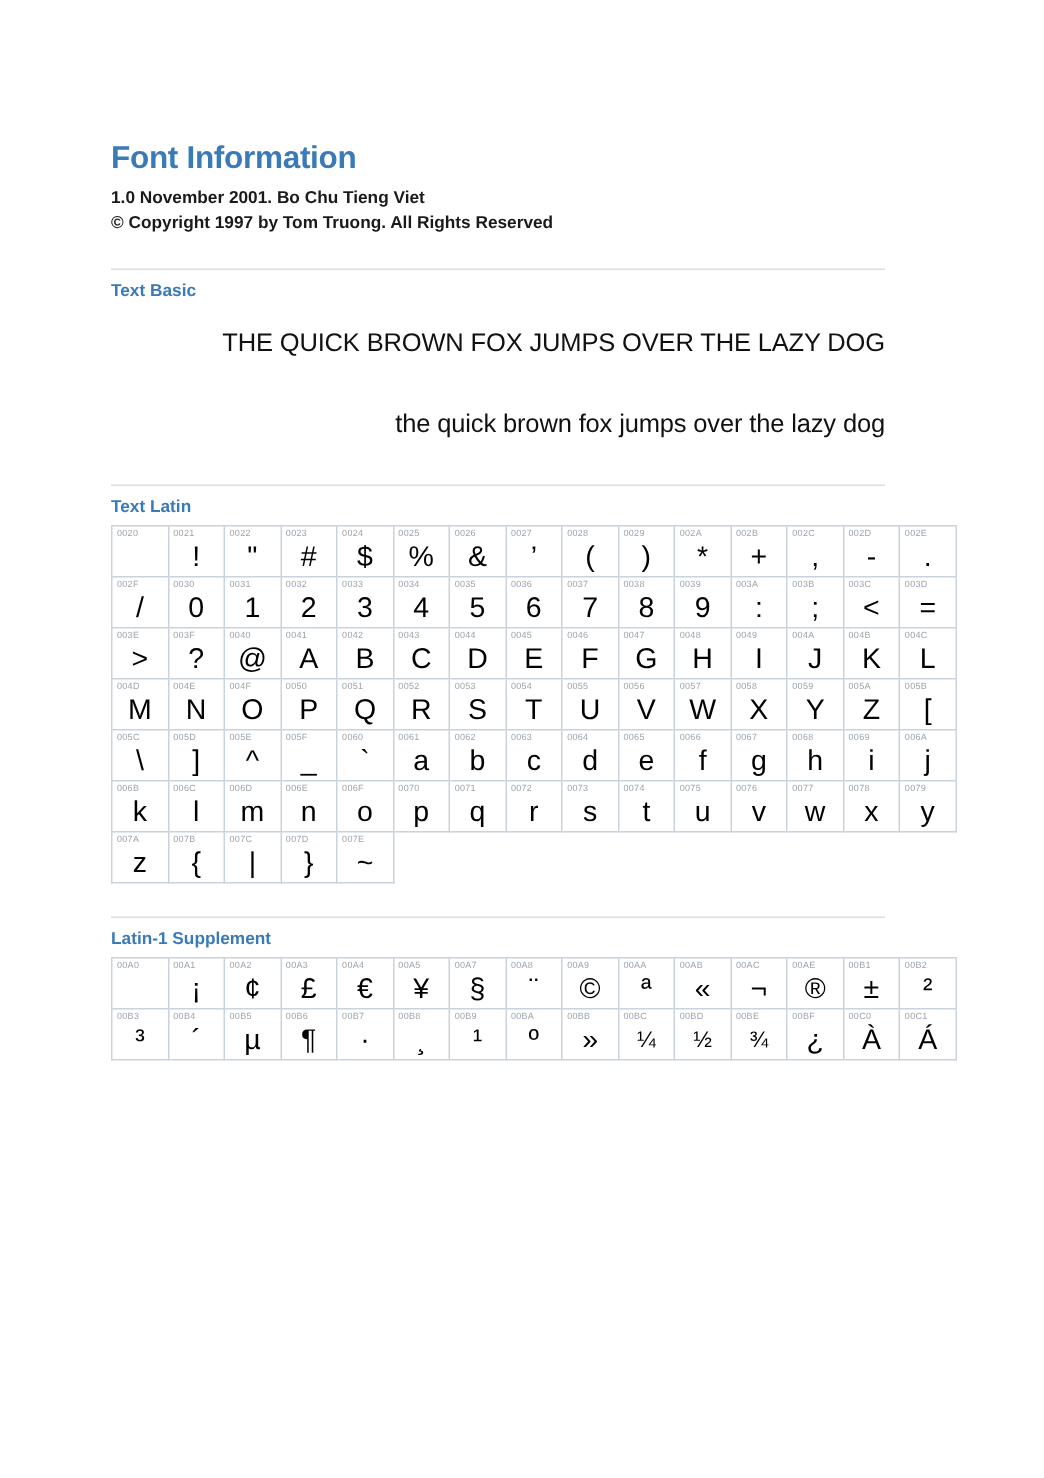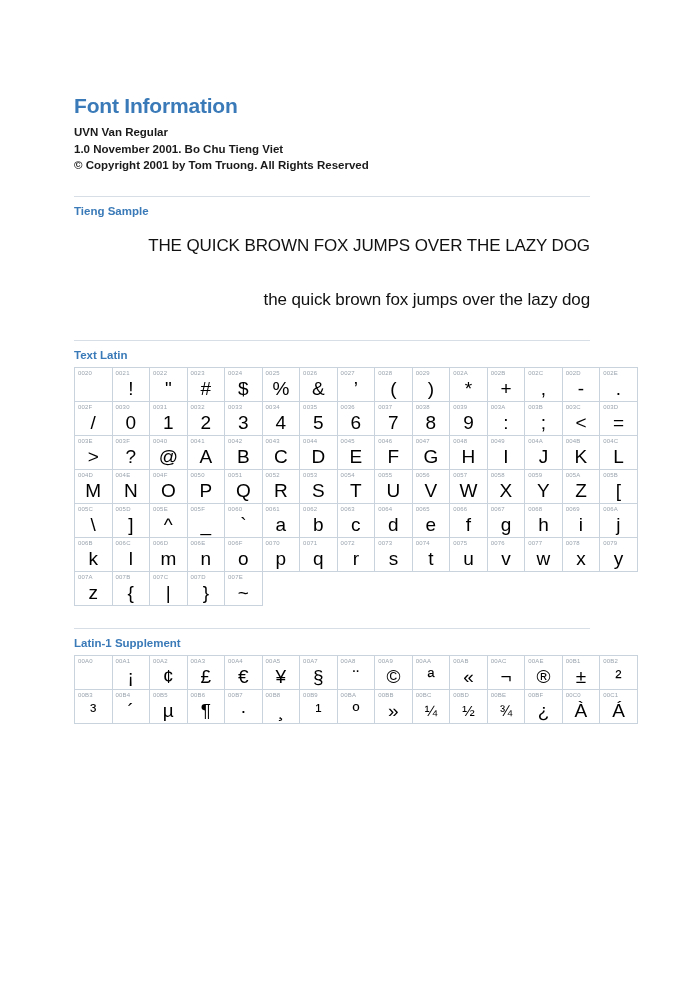--- a/index.html
+++ b/index.html
@@ -125,28 +125,27 @@
     font-size: 15px;
   }
 </style>
 </head>
 <body>
 
 <div class="page">
 
   <div>
     <div class="doc-title">Font Information</div>
-    <div class="meta-line">UVN Van Regular</div>
     <div class="meta-line">1.0 November 2001. Bo Chu Tieng Viet</div>
-    <div class="meta-line">© Copyright 2001 by Tom Truong. All Rights Reserved</div>
+    <div class="meta-line">© Copyright 1997 by Tom Truong. All Rights Reserved</div>
   </div>
 
   <div class="section">
     <div class="rule"></div>
-    <div class="section-title">Tieng Sample</div>
+    <div class="section-title">Text Basic</div>
     <div class="sample-block">
       <div class="sample-upper">THE QUICK BROWN FOX JUMPS OVER THE LAZY DOG</div>
       <div class="sample-lower">the quick brown fox jumps over the lazy dog</div>
     </div>
   </div>
 
   <div class="section">
     <div class="rule"></div>
     <div class="section-title">Text Latin</div>
     <table class="glyph-table">

